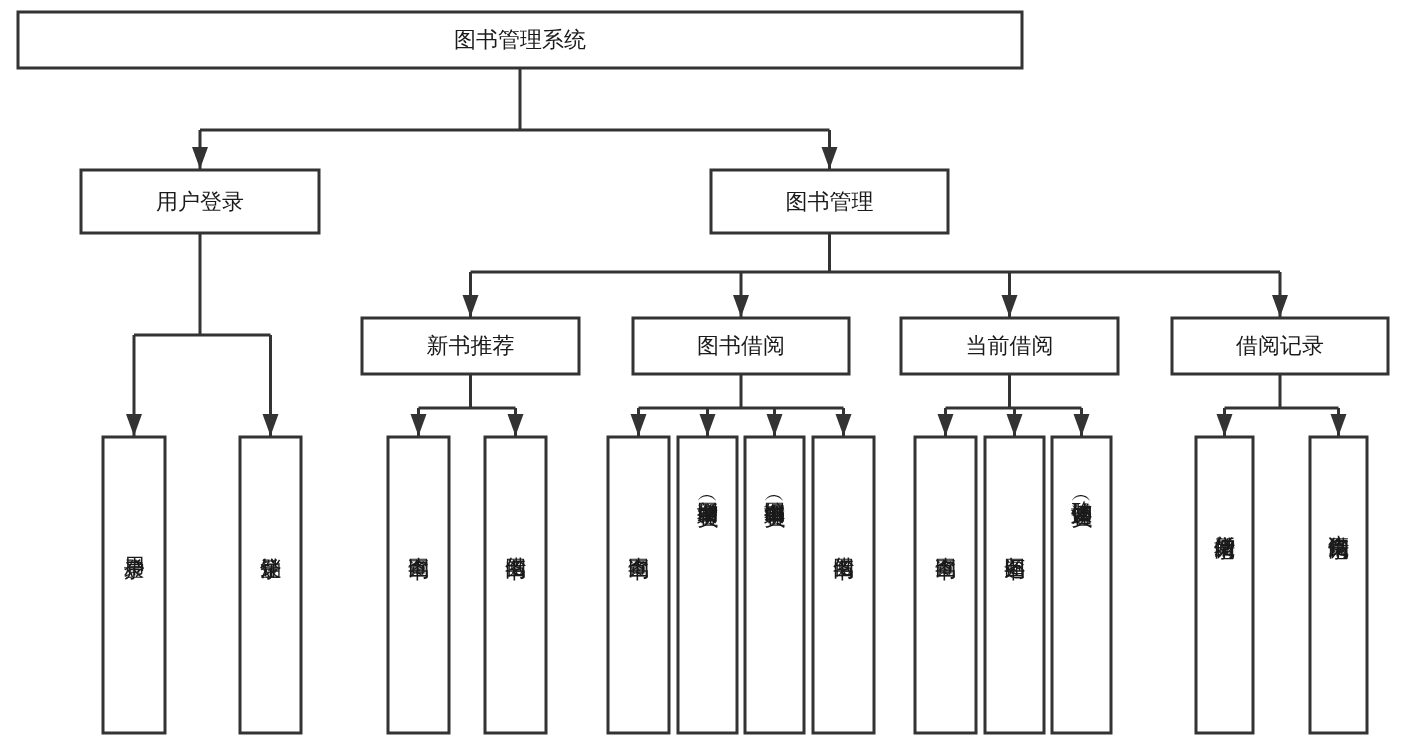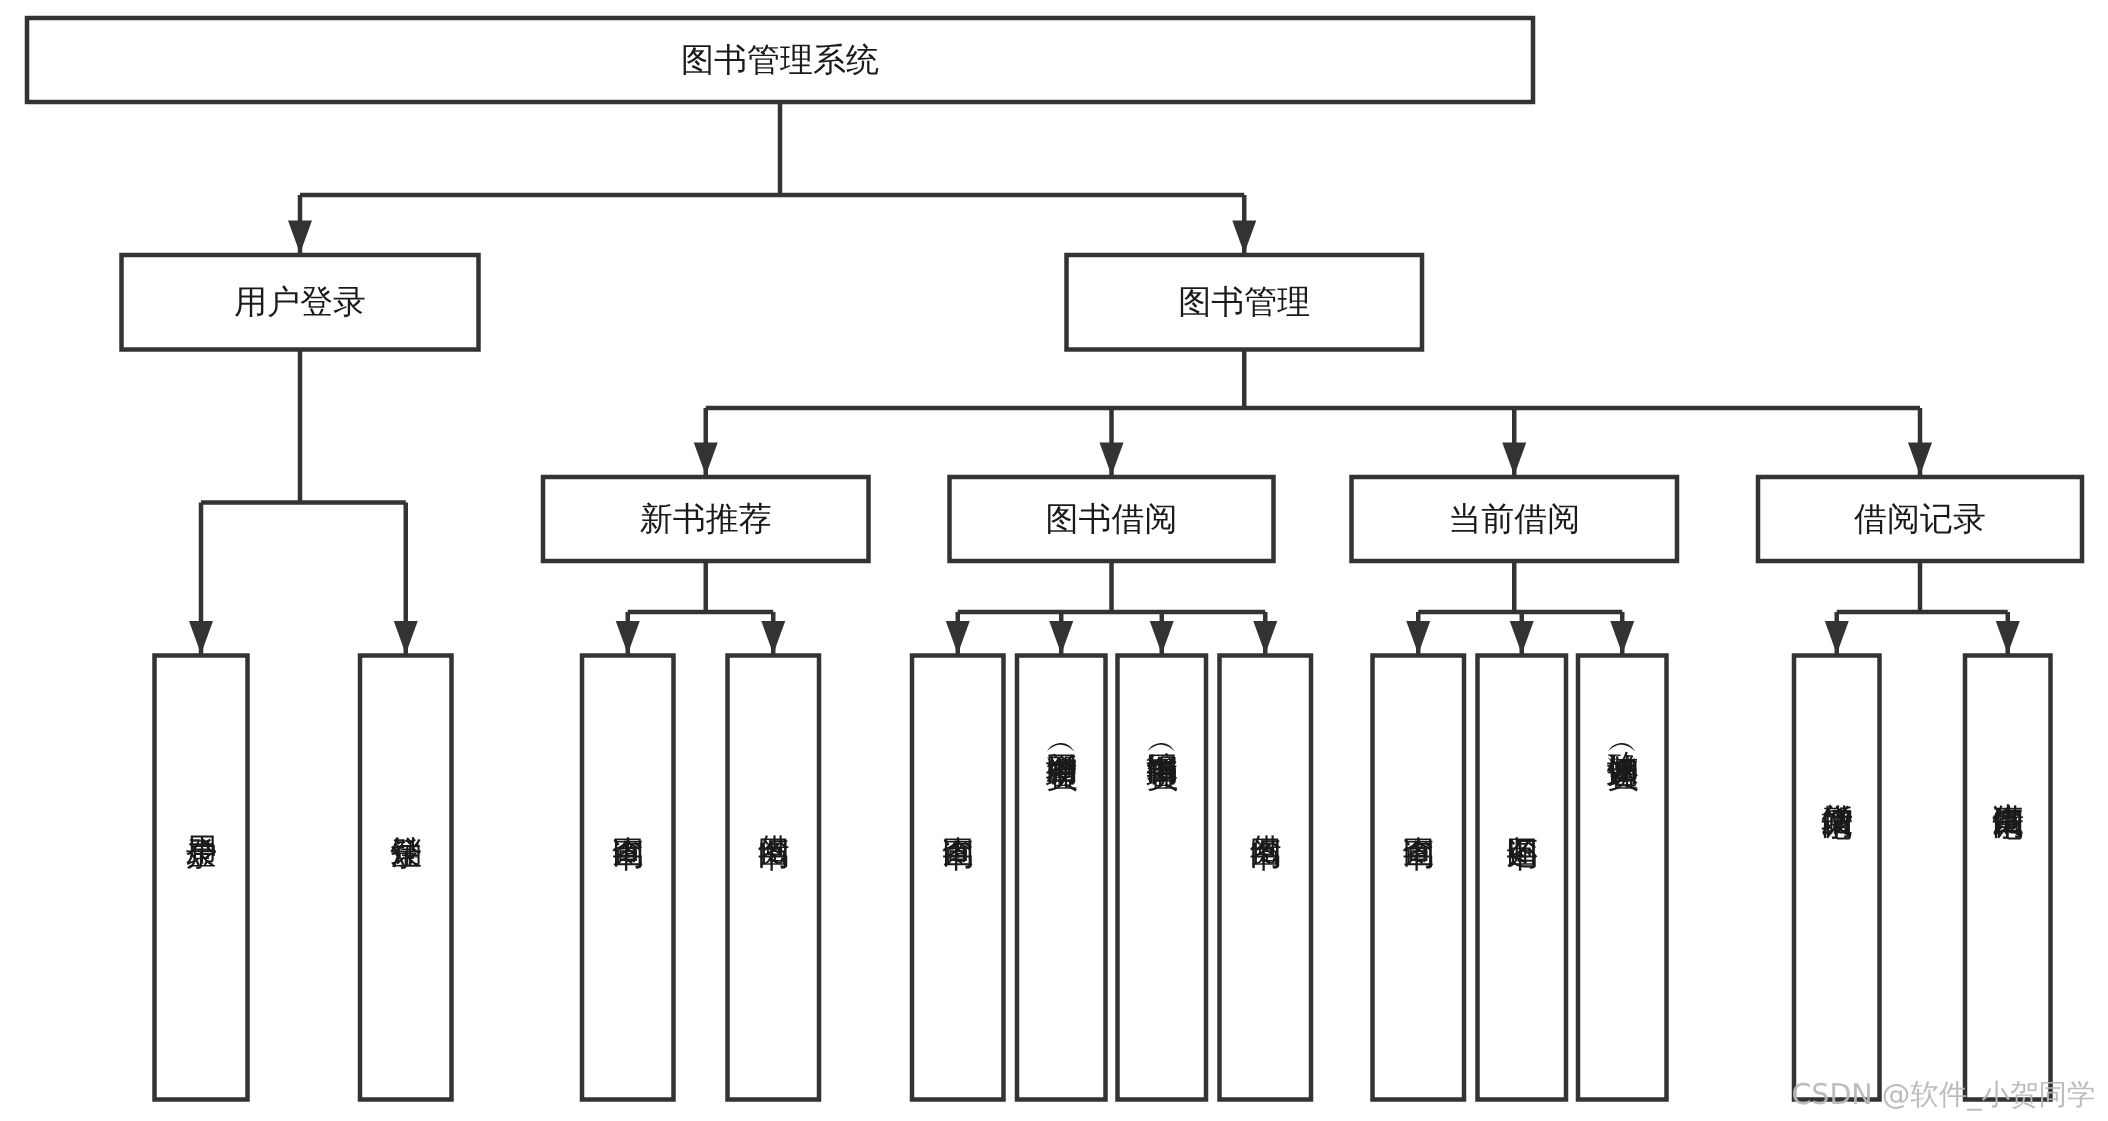--- a/index.html
+++ b/index.html
@@ -171,14 +171,13 @@
       <div class="vlabel" style="left: 627.5px; top: 540.2px; height: 89.6px;">查询图书</div>
       <div class="vlabel" style="left: 696.5px; top: 484.2px; height: 201.6px;">新增图书（管理员）</div>
       <div class="vlabel" style="left: 763.5px; top: 484.2px; height: 201.6px;">编辑图书（管理员）</div>
       <div class="vlabel" style="left: 832.5px; top: 540.2px; height: 89.6px;">借阅图书</div>
       <div class="vlabel" style="left: 934.5px; top: 540.2px; height: 89.6px;">查询图书</div>
       <div class="vlabel" style="left: 1003.5px; top: 540.2px; height: 89.6px;">归还图书</div>
       <div class="vlabel" style="left: 1070.5px; top: 484.2px; height: 201.6px;">确认归还（管理员）</div>
       <div class="vlabel" style="left: 1213.5px; top: 517.8px; height: 134.4px;">新增借阅记录</div>
       <div class="vlabel" style="left: 1327.5px; top: 517.8px; height: 134.4px;">查询借阅记录</div>
     </div>
-  <div class="watermark">CSDN @软件_小贺同学</div>
 </div>
 
 </body></html>

